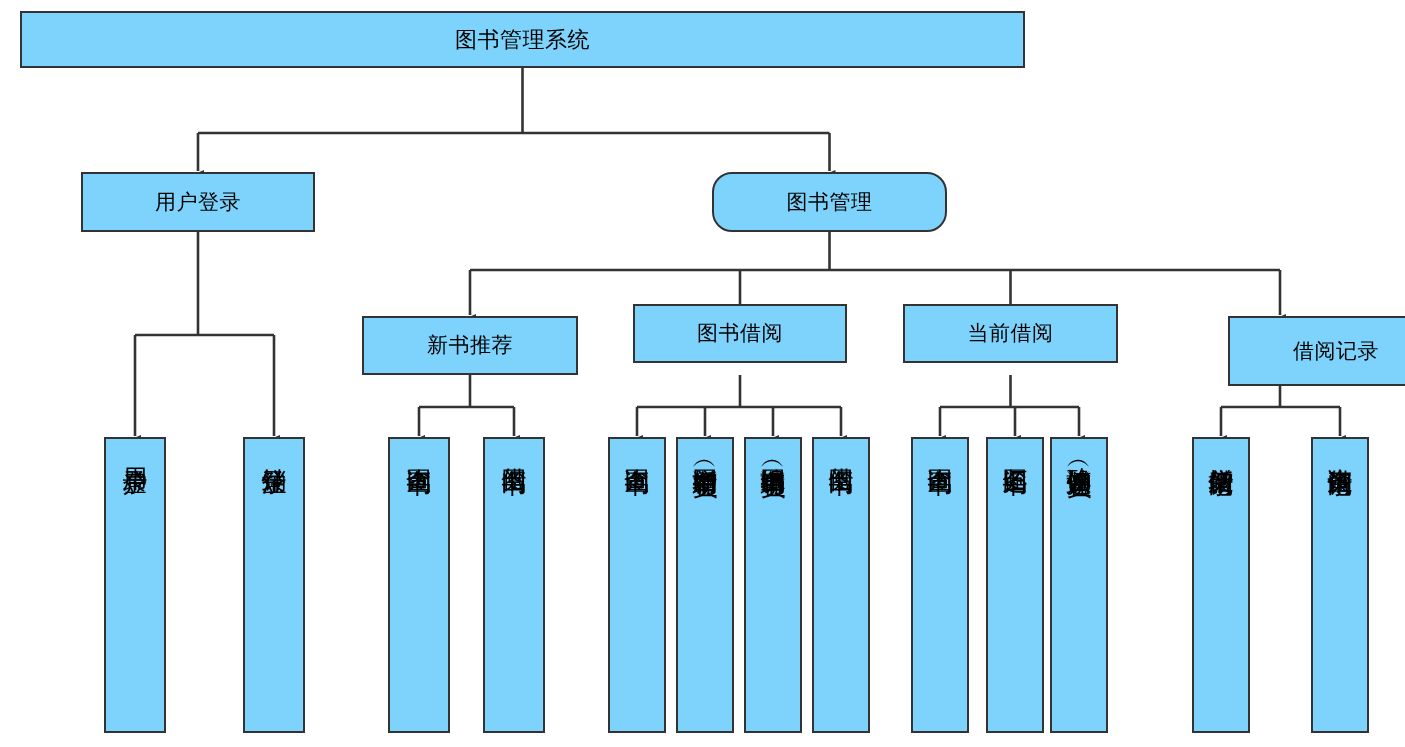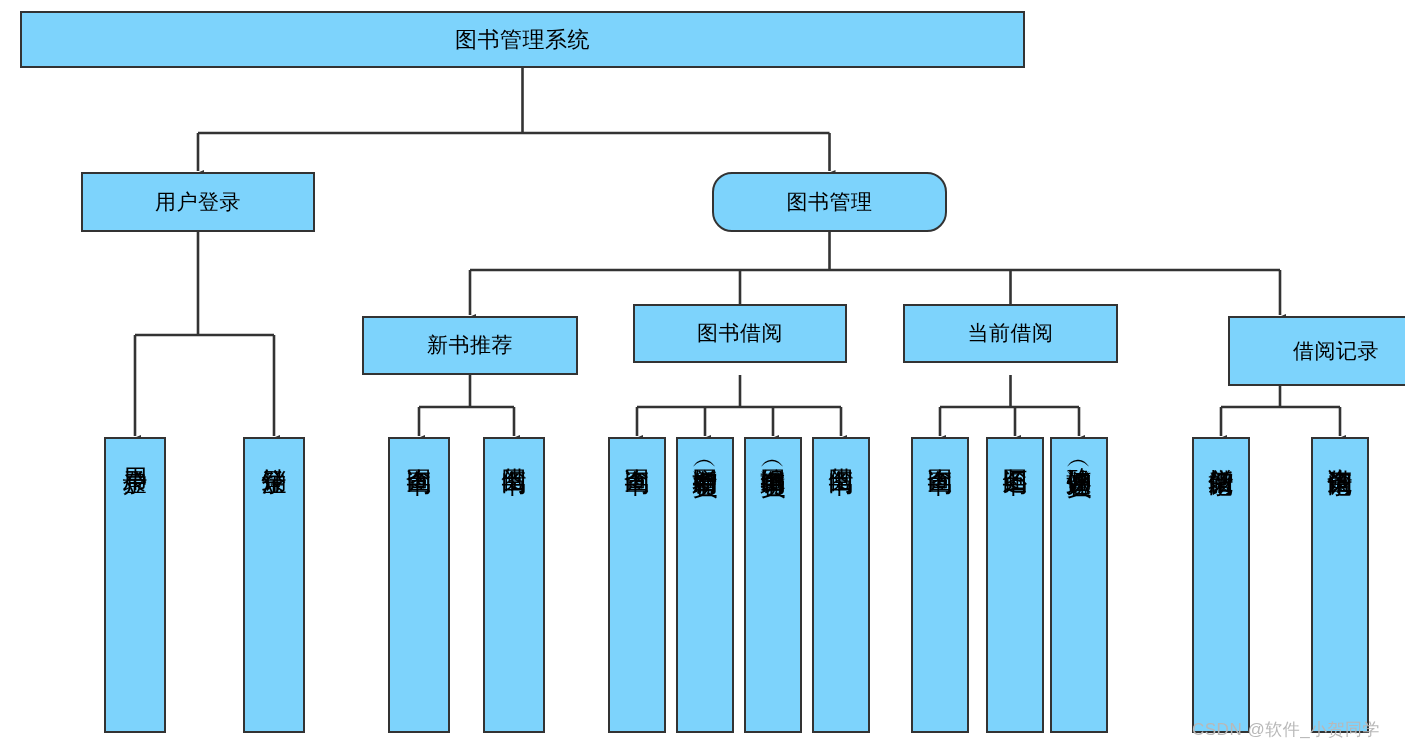--- a/index.html
+++ b/index.html
@@ -173,14 +173,13 @@
         <span class="lbl">确认归还（管理员）</span>
       </div>
       <div class="node vert" style="left: 1192px; top: 437px; width: 58px; height: 296px;">
         <span class="lbl">新增借阅记录</span>
       </div>
       <div class="node vert" style="left: 1311px; top: 437px; width: 58px; height: 296px;">
         <span class="lbl">查询借阅记录</span>
       </div>
     </div>
 
-  <div class="watermark" style="left: 1192px; top: 718px;">CSDN @软件_小贺同学</div>
 </div>
 
 </body></html>

